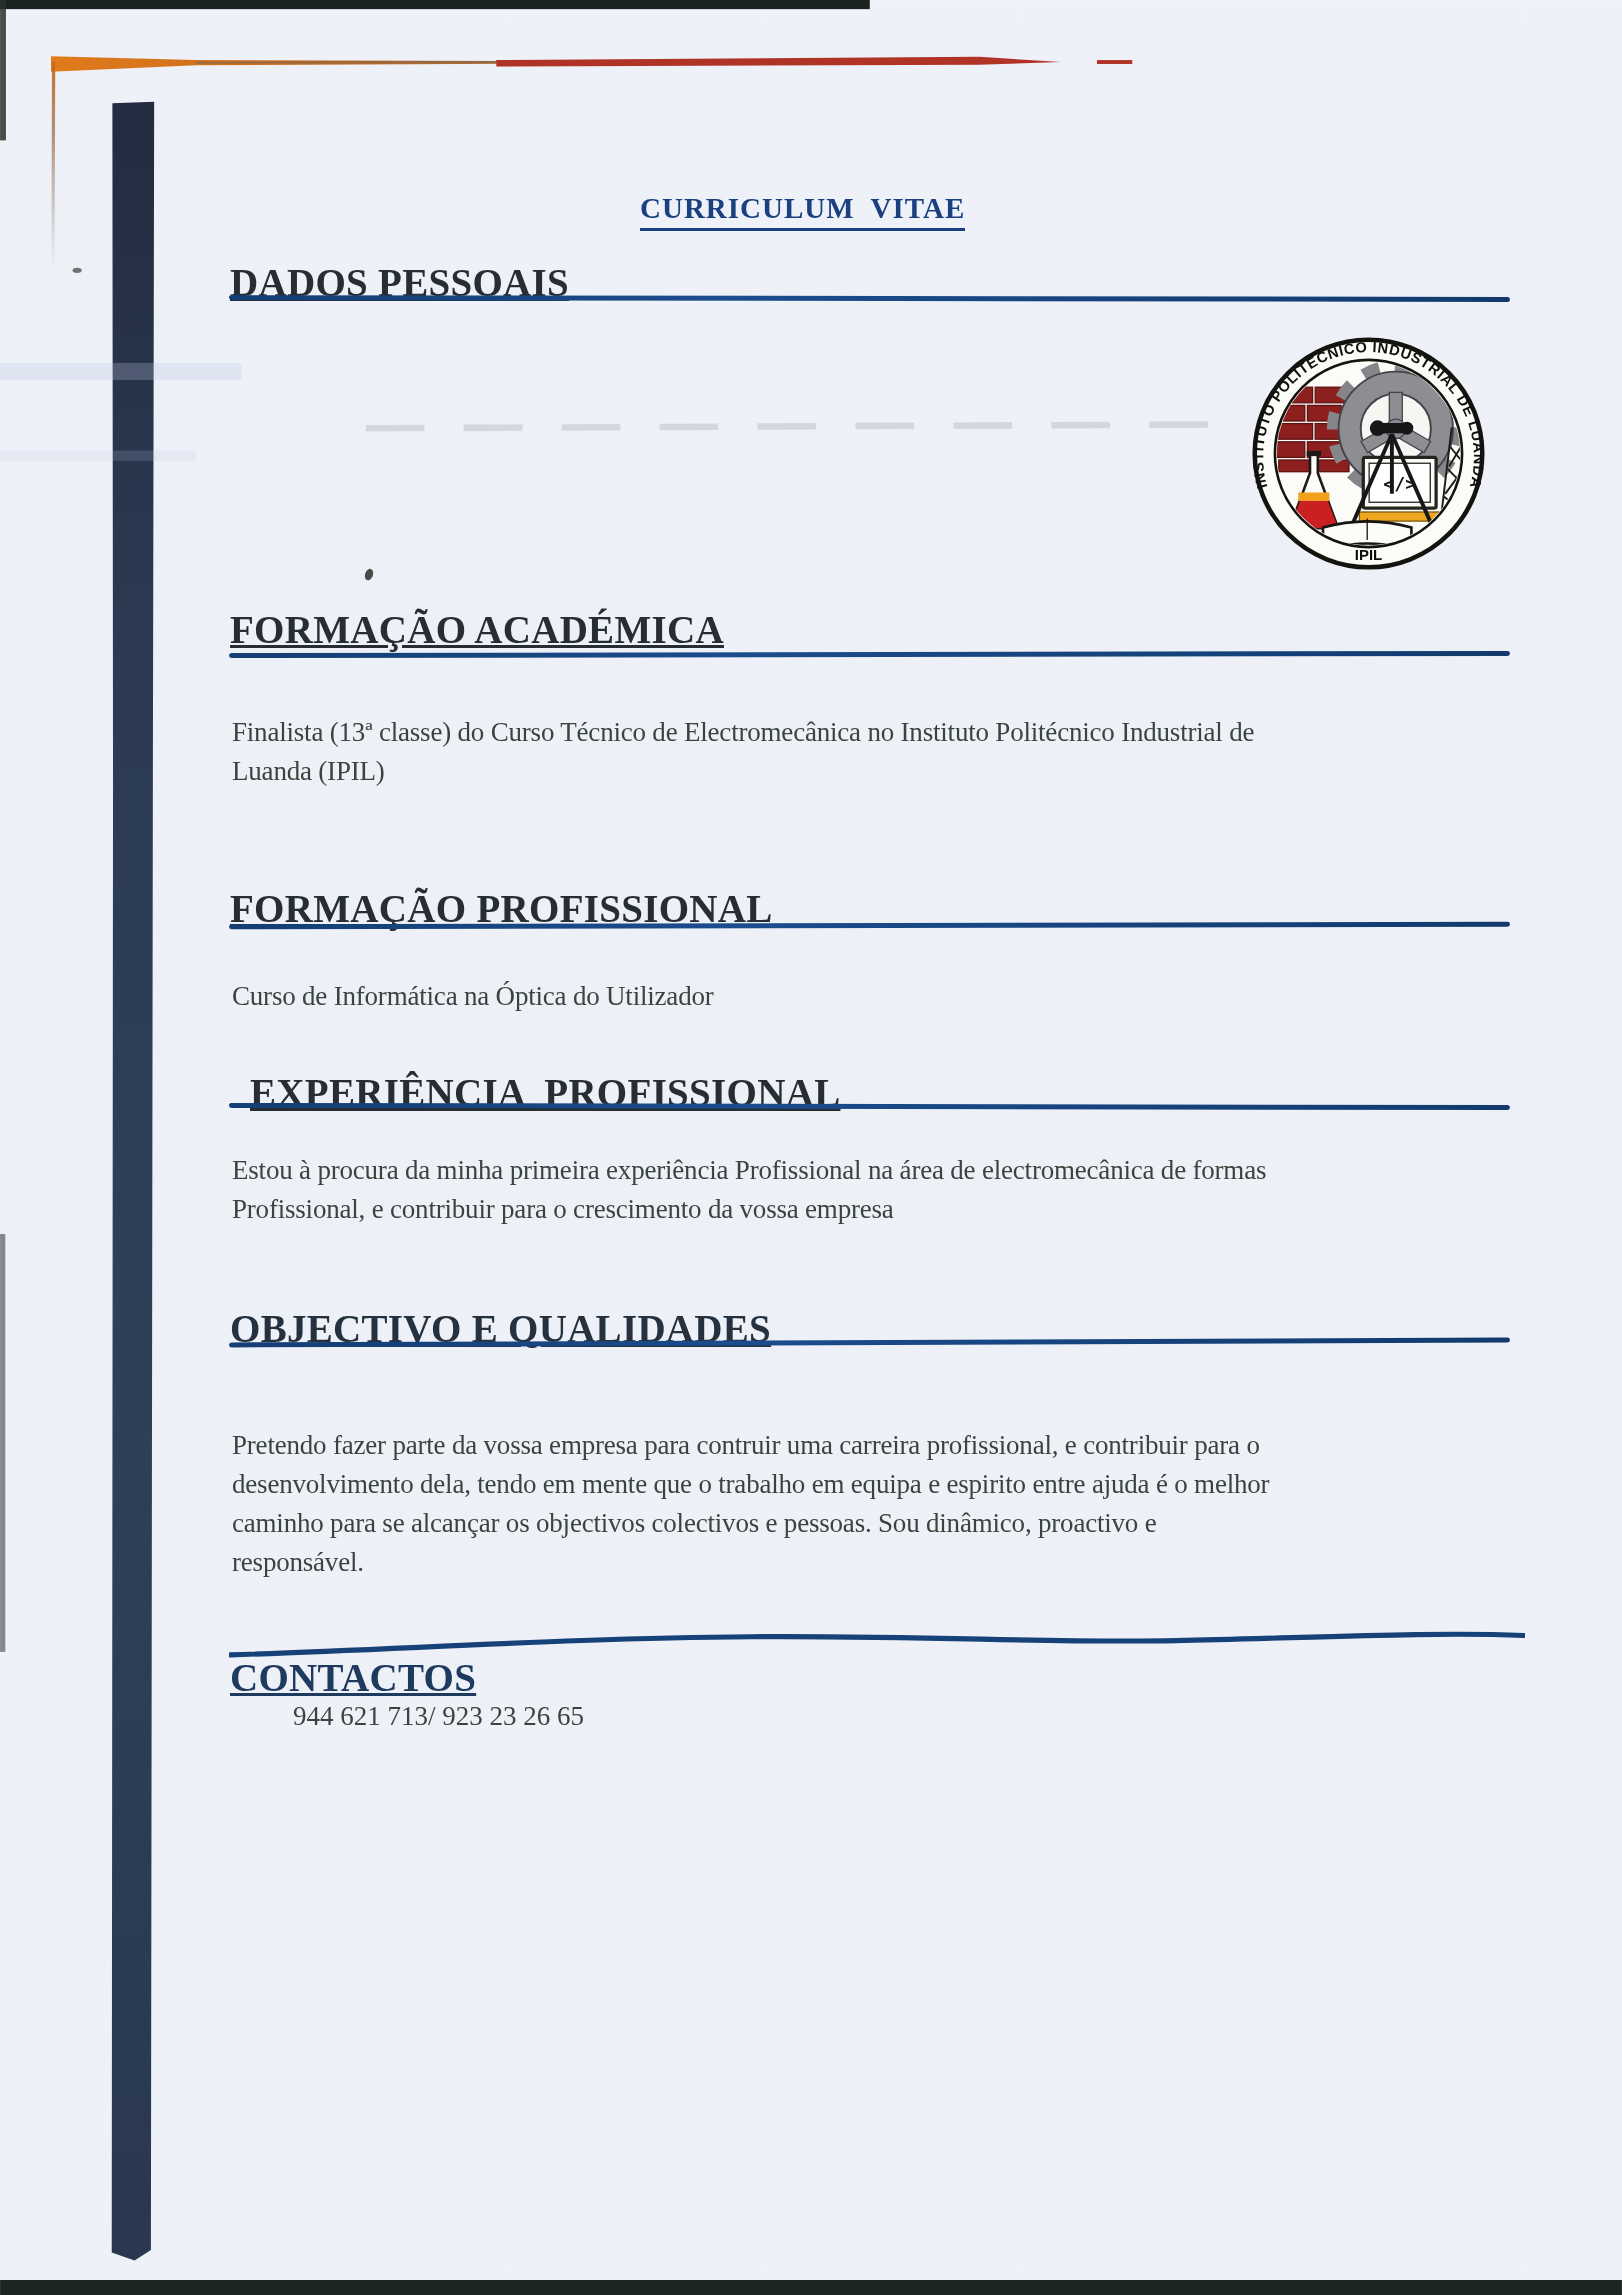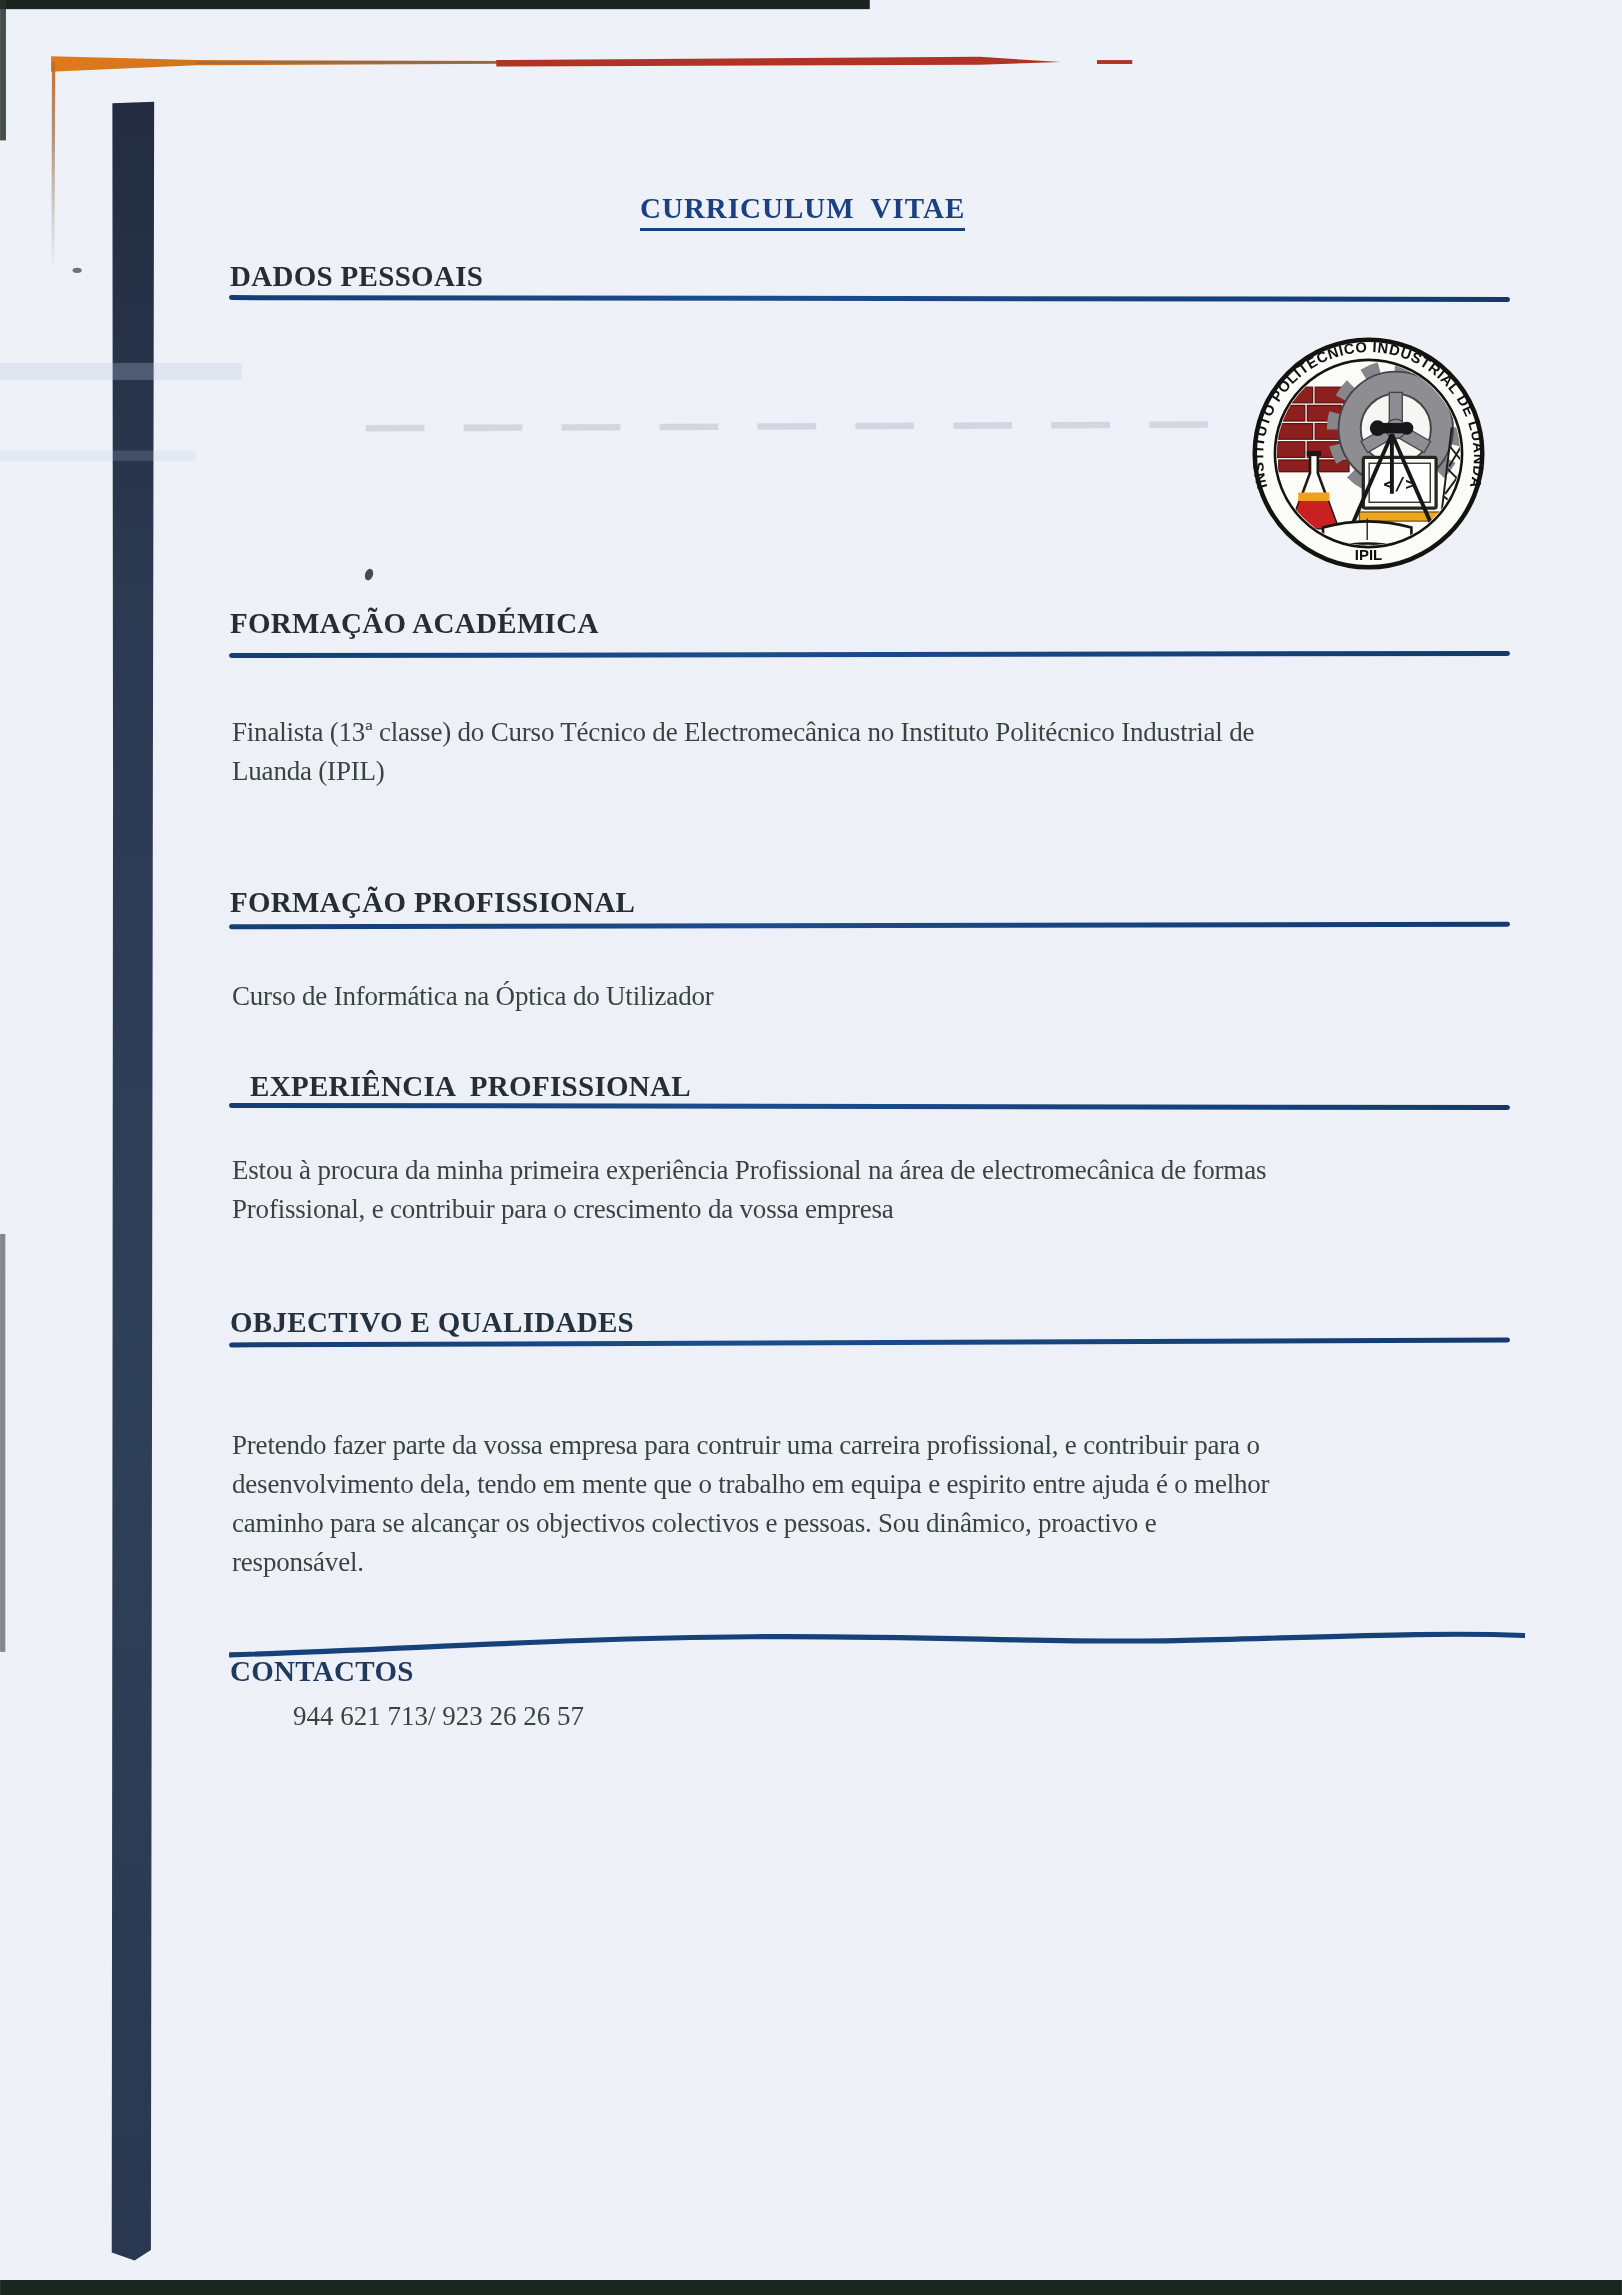--- a/index.html
+++ b/index.html
@@ -12,22 +12,22 @@
   }
   .artifacts{position:absolute;left:0;top:0;width:1622px;height:2295px;pointer-events:none;}
   .doc-title{
     position:absolute;left:640px;top:192px;
     font-size:29px;font-weight:bold;color:#1a4080;
     letter-spacing:1px;white-space:pre;
     border-bottom:3.9px solid #1a4080;padding-bottom:3.3px;
   }
   .heading{
     position:absolute;left:230px;
-    font-size:29px;font-weight:bold;color:#262e33;
-    letter-spacing:0.3px;white-space:pre;
+    font-size:39px;font-weight:bold;color:#262e33;
+    letter-spacing:0.3px;white-space:pre;text-decoration:underline;
   }
   .heading.navy{color:#1e3a5e;}
   .heading.semi-navy{color:#25313f;}
   .rule{
     position:absolute;left:229px;width:1281px;height:4.6px;
     background:linear-gradient(90deg,#143e74,#1b4c8c 40%,#123a6e);
     border-radius:2.6px;
   }
   .body-line{
     position:absolute;left:232px;
@@ -210,16 +210,16 @@
     <div class="pline">Pretendo fazer parte da vossa empresa para contruir uma carreira profissional, e contribuir para o</div>
     <div class="pline">desenvolvimento dela, tendo em mente que o trabalho em equipa e espirito entre ajuda é o melhor</div>
     <div class="pline">caminho para se alcançar os objectivos colectivos e pessoas. Sou dinâmico, proactivo e</div>
     <div class="pline">responsável.</div>
   </div>
 
   <div class="heading navy" style="top:1608px;margin-top:47px;">CONTACTOS</div>
   <svg class="wavy-rule" viewBox="0 0 1985 48" preserveAspectRatio="none">
     <path d="M 2 40 C 260 32 520 14 800 12 C 1080 10 1250 22 1450 18 C 1650 14 1840 4 1983 10" fill="none" stroke="#164179" stroke-width="8" stroke-linecap="round"></path>
   </svg>
-  <div class="phone">944 621 713/ 923 26 26 57</div>
+  <div class="phone">944 621 713/ 923 23 26 65</div>
 
 </div>
 
 
 </body></html>

